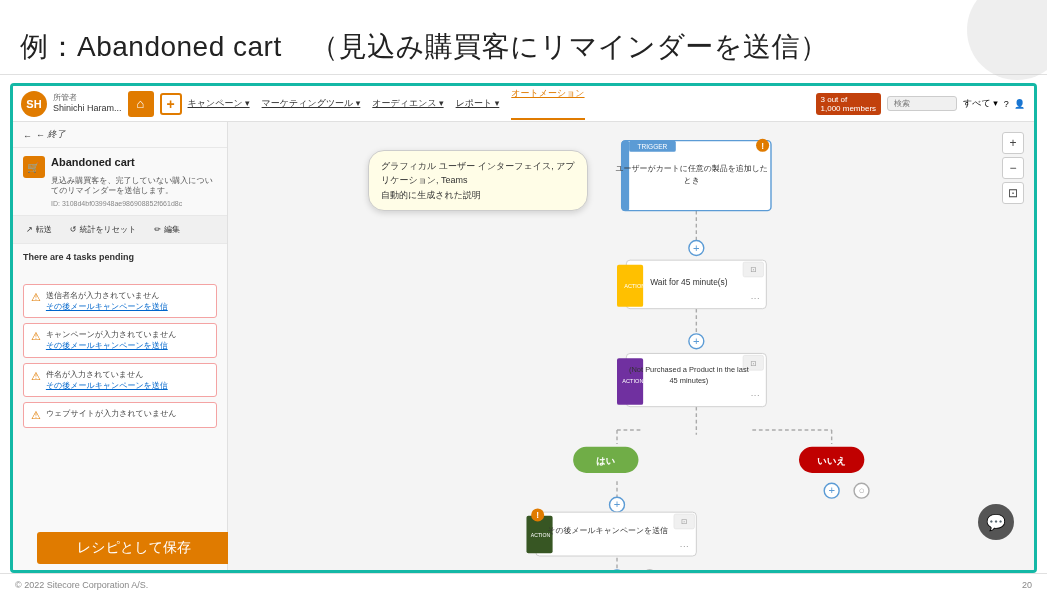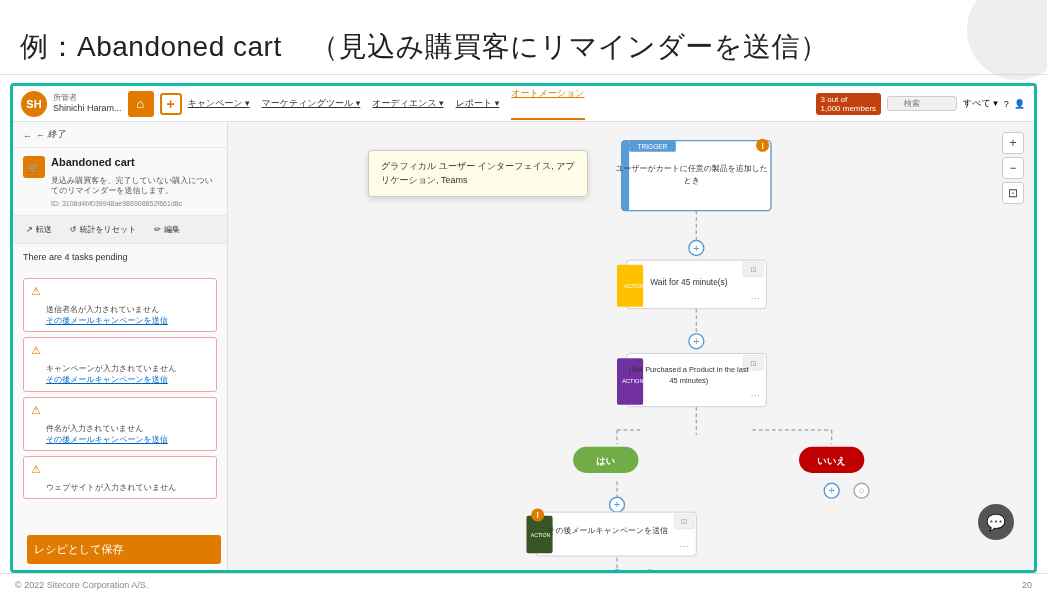--- a/index.html
+++ b/index.html
@@ -157,21 +157,21 @@
       background: #c2410c;
       color: white;
       border-radius: 3px;
       padding: 2px 5px;
       font-size: 8px;
     }
     .search-box {
       background: #f0f0f0;
       border: 1px solid #ccc;
       border-radius: 3px;
-      padding: 2px 16px;
+      padding: 2px 6px;
       font-size: 8px;
       width: 70px;
     }
 
     
     .app-content {
       display: flex;
       height: calc(100% - 36px);
     }
 
@@ -247,23 +247,23 @@
       background: transparent;
       border: none;
     }
     .tasks-area {
       padding: 8px 10px;
       flex: 1;
       overflow-y: auto;
     }
     .tasks-title {
       font-size: 9px;
-      font-weight: 400;
+      font-weight: 700;
       color: #333;
-      margin-bottom: 16px;
+      margin-bottom: 22px;
     }
     .task-item {
       border: 1px solid #f4a3a3;
       border-radius: 3px;
       padding: 5px 7px;
       margin-bottom: 5px;
       background: #fff;
       display: flex;
       align-items: flex-start;
       gap: 5px;
@@ -271,37 +271,36 @@
     .task-icon {
       color: #e07b00;
       font-size: 11px;
       flex-shrink: 0;
       margin-top: 1px;
     }
     .task-text {
       font-size: 8px;
       color: #444;
       line-height: 1.4;
-      margin-top: 20px;
     }
     .task-link {
       color: #0066cc;
       text-decoration: underline;
       cursor: pointer;
       display: block;
     }
     .save-btn {
-      margin: 6px 14px;
+      margin: 6px 24px;
       background: #e07b00;
       color: white;
       border: none;
       border-radius: 3px;
       padding: 7px;
-      font-size: 11px;
-      text-align: left;
+      font-size: 14px;
+      text-align: center;
       cursor: pointer;
       width: calc(100% - 20px);
     }
 
     
     .canvas-area {
       flex: 1;
       background: #f4f4f4;
       position: relative;
       overflow: hidden;
@@ -340,21 +339,21 @@
       height: 100%;
     }
 
     
     .tooltip-box {
       position: absolute;
       top: 28px;
       left: 140px;
       background: #fffde7;
       border: 1px solid #ccc;
-      border-radius: 4px;
+      border-radius: 16px;
       padding: 8px 12px;
       font-size: 9px;
       color: #333;
       z-index: 20;
       line-height: 1.6;
       max-width: 220px;
       box-shadow: 0 2px 6px rgba(0,0,0,0.15);
     }
 
     
@@ -510,20 +509,21 @@
       <div class="canvas-area">
 
         <div class="canvas-controls">
           <div class="canvas-btn">+</div>
           <div class="canvas-btn">−</div>
           <div class="canvas-btn">⊡</div>
         </div>
 
         <div class="tooltip-box">
           <div>グラフィカル ユーザー インターフェイス, アプリケーション, Teams</div>
+          <div>自動的に生成された説明</div>
         </div>
 
         <svg class="workflow-canvas" viewBox="0 0 620 480" xmlns="http://www.w3.org/2000/svg">
 
           <line x1="380" y1="95" x2="380" y2="135" stroke="#aaa" stroke-width="1.5" stroke-dasharray="4,3"></line>
           <circle cx="380" cy="135" r="8" fill="white" stroke="#5b9bd5" stroke-width="1.5"></circle>
           <text x="380" y="139" text-anchor="middle" font-size="12" fill="#5b9bd5">+</text>
 
           <line x1="380" y1="200" x2="380" y2="235" stroke="#aaa" stroke-width="1.5" stroke-dasharray="4,3"></line>
           <circle cx="380" cy="235" r="8" fill="white" stroke="#5b9bd5" stroke-width="1.5"></circle>

